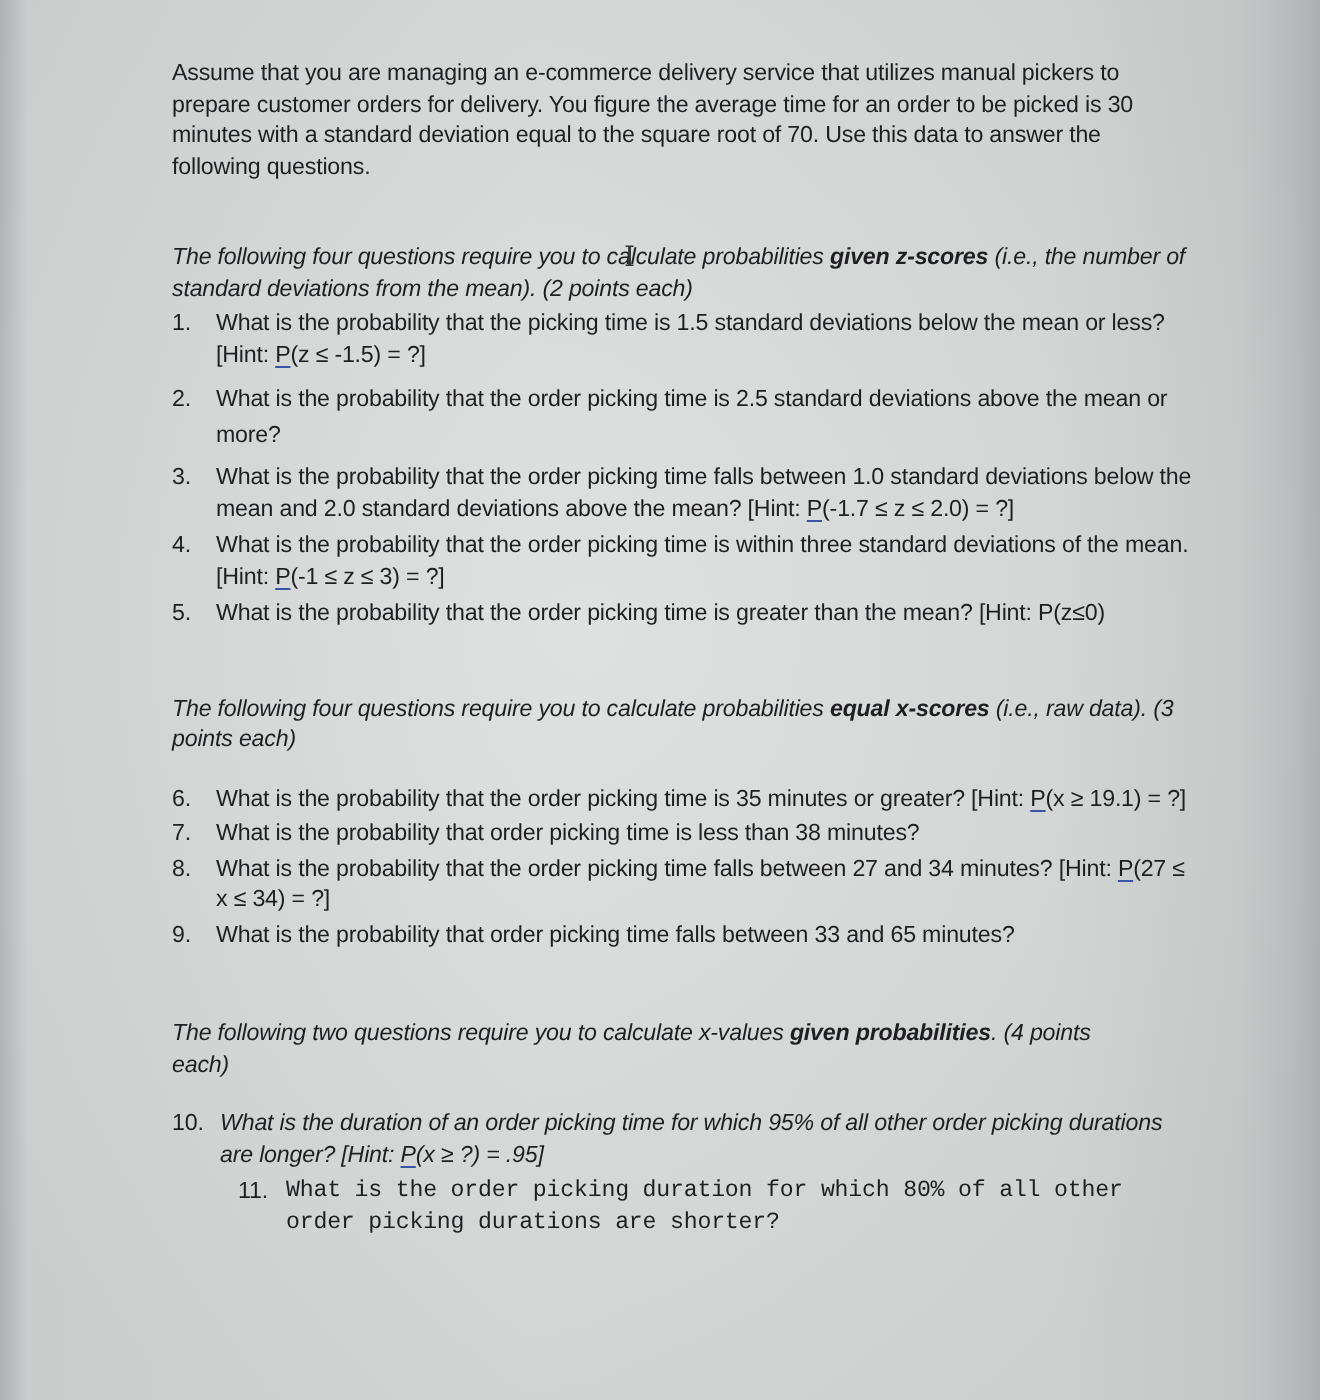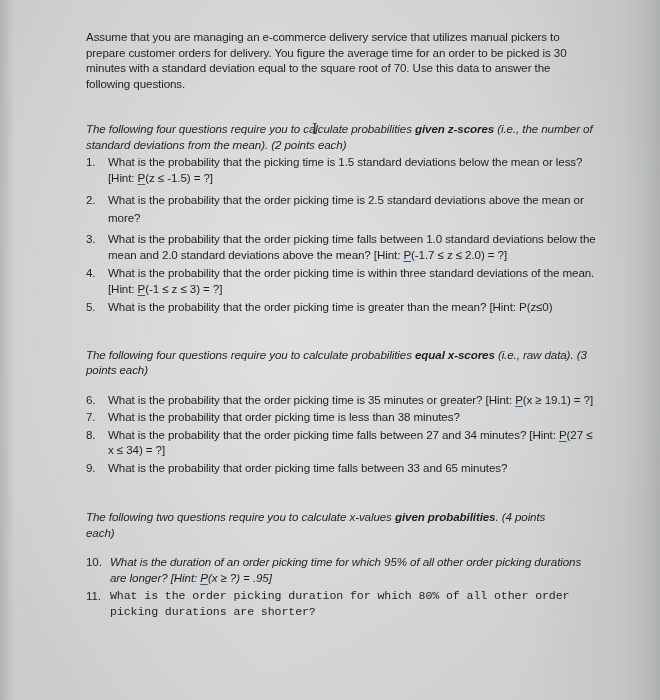--- a/index.html
+++ b/index.html
@@ -132,20 +132,20 @@
     </ol>
   </div>
 
   <div style="margin-top:34px;">
     <p class="section-heading" style="width:470px;"><span>The following two questions require you to calculate x-values </span><b>given probabilities</b><span>. (4 points each)</span></p>
     <ol class="qlist" style="margin-top:14px;">
       <li class="qitem">
         <span class="qnum two">10.</span>
         <span class="qtext" style="padding-left:2px; width:460px;font-style:italic;"><span>What is the duration of an order picking time for which 95% of all other order picking durations are longer? [Hint: </span><span class="hint-p">P</span><span>(x ≥ ?) = .95]</span></span>
       </li>
-      <li class="qitem" style="margin-top:3px;">
+      <li class="qitem" style="margin-top:3px;margin-left:33px;">
         <span class="qnum two">11.</span>
         <span class="qtext" style="padding-left:2px;font-family:Liberation Mono, monospace;">What is the order picking duration for which 80% of all other order picking durations are shorter?</span>
       </li>
     </ol>
   </div>
 
 </div>
 
 </body></html>

